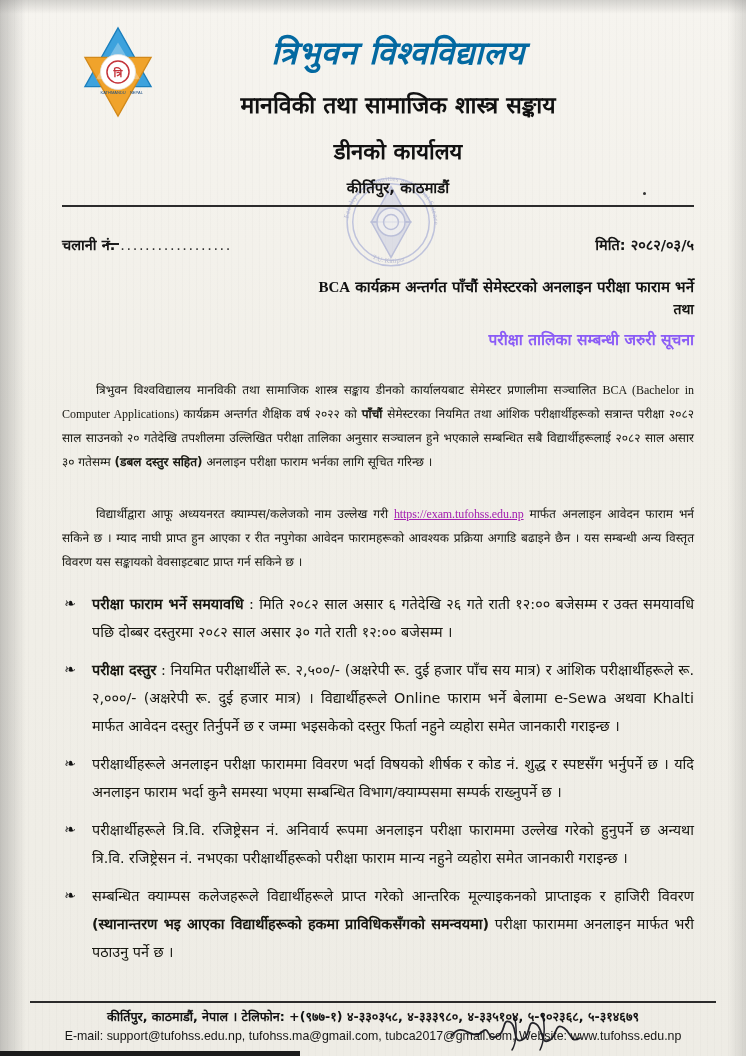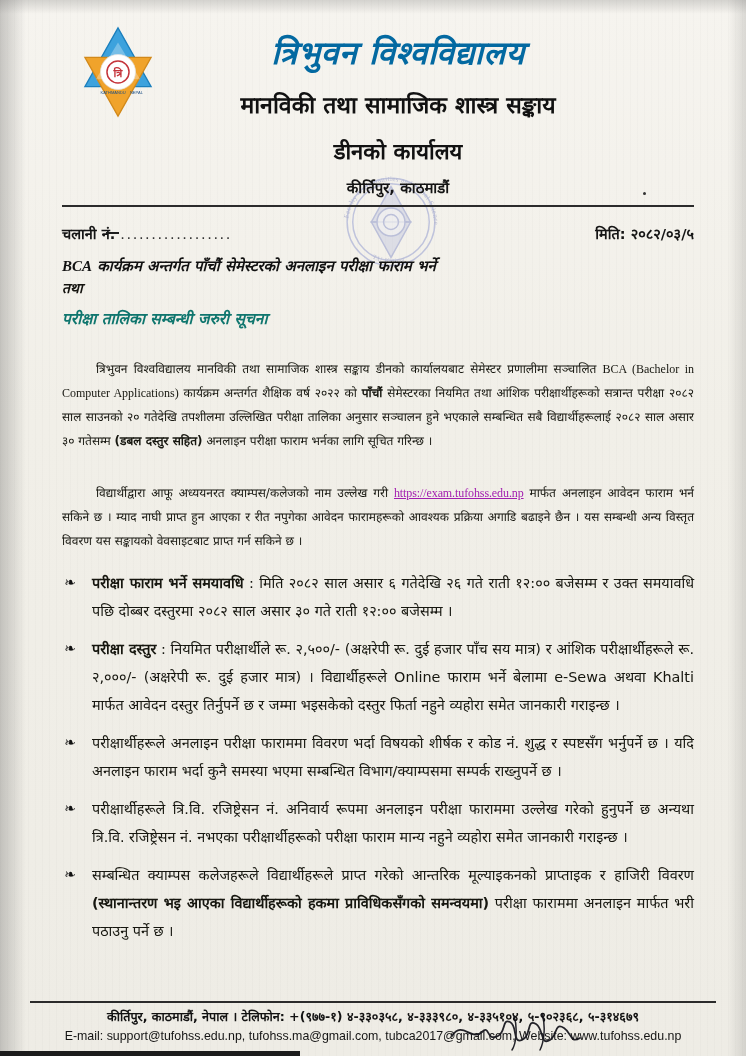--- a/index.html
+++ b/index.html
@@ -109,21 +109,21 @@
     width: 3px; height: 3px;
     background: #333;
     border-radius: 50%;
   }
 
   
   .refrow {
     display: flex;
     justify-content: space-between;
     align-items: flex-end;
-    margin-top: 16px;
+    margin-top: 27px;
     font-size: 14.5px;
     font-weight: 700;
     color: #151515;
   }
   .dash-mark {
     position: absolute;
     left: 44px;
     width: 13px;
     height: 2px;
     background: #1d1d1d;
@@ -139,40 +139,39 @@
     top: 166px;
     width: 112px;
     height: 112px;
     opacity: 0.42;
     z-index: 2;
     pointer-events: none;
   }
 
   
   .subject {
-    margin-top: 12px;
-    text-align: left;
-    font-style: italic;
+    margin-top: 22px;
+    text-align: right;
   }
   .subject-line-1 {
     font-size: 15px;
     font-weight: 700;
     color: #111;
   }
   .subject-line-1 .latin { font-family: "Liberation Serif", serif; font-weight: 700; }
   .subject-tatha {
     font-size: 14px;
     font-weight: 700;
     margin-top: 3px;
   }
   .subject-line-2 {
     font-size: 15.5px;
     font-weight: 700;
     margin-top: 10px;
-    color: #0f766e;
+    color: #8b5cf6;
   }
 
   
   .para {
     margin-top: 28px;
     font-size: 12px;
     line-height: 2.0;
     text-align: justify;
     text-justify: inter-word;
     text-indent: 34px;

